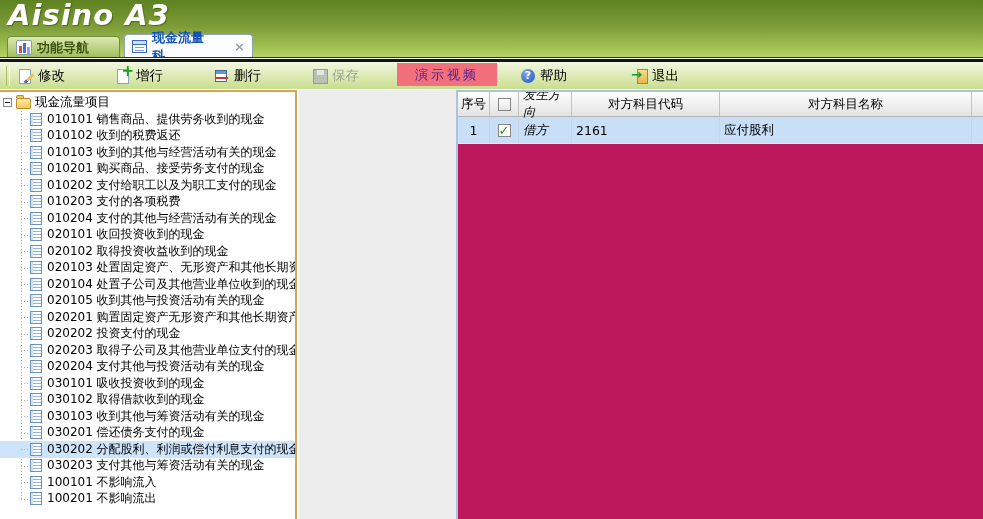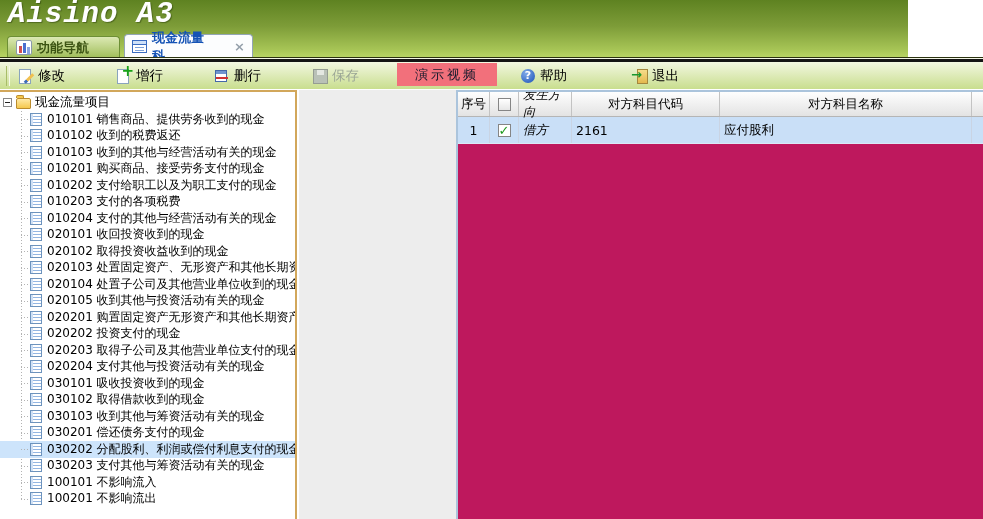--- a/index.html
+++ b/index.html
@@ -1,22 +1,22 @@
 <!DOCTYPE html>
 <html><head>
 <meta charset="utf-8">
 <style>
   html,body{margin:0;padding:0;}
   body{
     width:983px;height:519px;position:relative;overflow:hidden;background:#fff;
     font-family:"DejaVu Sans","Liberation Sans",sans-serif;
   }
   
-  .header{position:absolute;left:0;top:0;width:908px;height:58px;
-    background:linear-gradient(180deg,#5e8221 0%,#7d9c38 45%,#a6c455 85%,#bad666 100%);font-family:Liberation Mono, monospace;}
+  .header{position:absolute;left:0;top:0;width:983px;height:58px;
+    background:linear-gradient(180deg,#5e8221 0%,#7d9c38 45%,#a6c455 85%,#bad666 100%);}
   .logo{position:absolute;left:8px;top:-2px;color:#fff;font-size:29px;font-weight:bold;
     font-style:italic;letter-spacing:1px;text-shadow:1px 1px 1px rgba(40,60,10,.5);}
   .sep-bar{position:absolute;left:0;top:57px;width:983px;height:5px;
     background:linear-gradient(#2c3310 0 1px,#f2f5e4 1px 2px,#141414 2px 5px);}
   
   .tab{position:absolute;display:flex;align-items:center;gap:5px;box-sizing:border-box;cursor:pointer;}
   .tab-inactive{left:7px;top:36px;width:113px;height:22px;
     background:linear-gradient(#dce9b4,#9fbd58);border:1px solid #6d8f35;border-bottom:none;
     border-radius:4px 4px 0 0;padding:0 8px;color:#3c5413;font-size:13px;font-weight:bold;}
   .tab-active{left:124px;top:34px;width:129px;height:24px;
@@ -54,21 +54,21 @@
   .save-icon::before{content:"";position:absolute;left:1px;top:1px;width:13px;height:13px;background:#b9c1b7;border:1px solid #959d93;}
   .save-icon::after{content:"";position:absolute;left:5px;top:2px;width:7px;height:5px;background:#e4e8e2;}
   .cancel-icon::before{content:"↺";position:absolute;left:1px;top:-2px;font-size:15px;font-weight:bold;color:#a3ae9b;}
   .help-icon::before{content:"?";position:absolute;left:1px;top:1px;width:14px;height:14px;border-radius:50%;
     background:radial-gradient(circle at 35% 30%,#7fa9e8,#1c52b8);color:#fff;font-size:11px;font-weight:bold;
     text-align:center;line-height:14px;}
   .exit-icon::before{content:"";position:absolute;right:1px;top:1px;width:9px;height:13px;
     background:linear-gradient(#f6dc8a,#e4b84e);border:1px solid #a5873d;}
   .exit-icon::after{content:"→";position:absolute;left:-1px;top:-1px;font-size:13px;font-weight:bold;color:#18982f;}
   .demo-btn{position:absolute;left:397px;top:63px;width:100px;height:23px;background:#f2707b;
-    color:#0f172a;font-size:13px;display:flex;align-items:center;justify-content:center;
+    color:#4c1d95;font-size:13px;display:flex;align-items:center;justify-content:center;
     letter-spacing:3px;cursor:pointer;}
   
   .tree-panel{position:absolute;left:0;top:90px;width:297px;height:429px;background:#fff;
     border-top:2px solid #d2a75b;border-right:2px solid #d2a75b;box-sizing:border-box;
     overflow:hidden;padding-top:2px;}
   .tree-root{display:flex;align-items:center;height:17px;gap:4px;padding-left:3px;font-size:12.5px;
     white-space:nowrap;cursor:pointer;}
   .expander{width:9px;height:9px;border:1px solid #888;background:#fff;position:relative;flex:none;box-sizing:border-box;}
   .expander::before{content:"";position:absolute;left:1px;top:3px;width:5px;height:1px;background:#222;}
   .folder-icon{width:15px;height:11px;background:linear-gradient(#ffe9a6,#f5c84e);border:1px solid #bb8c2e;

